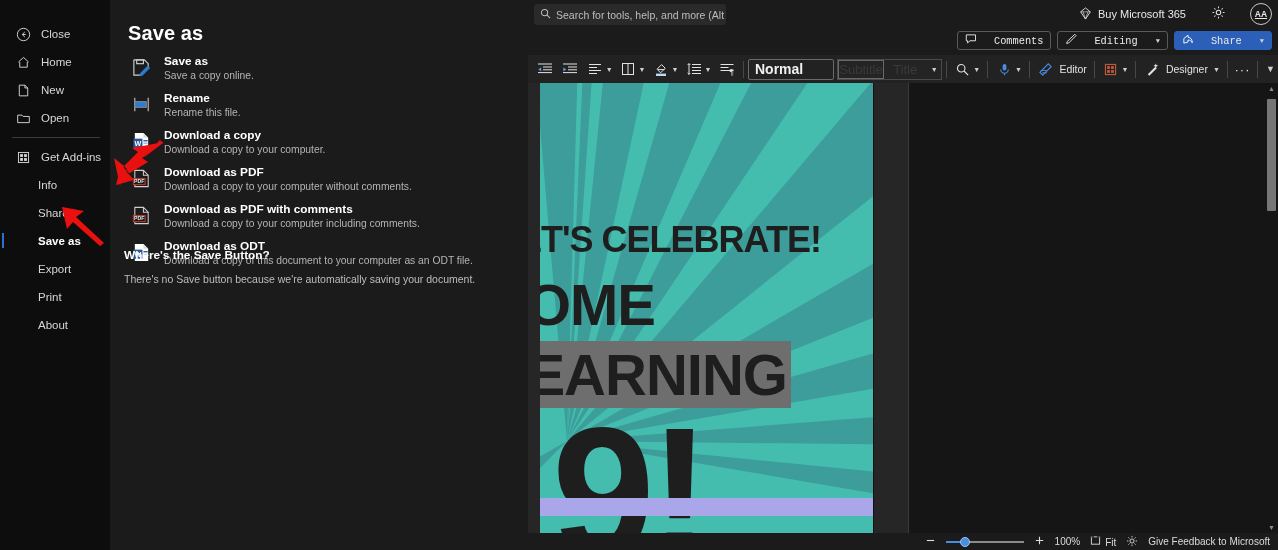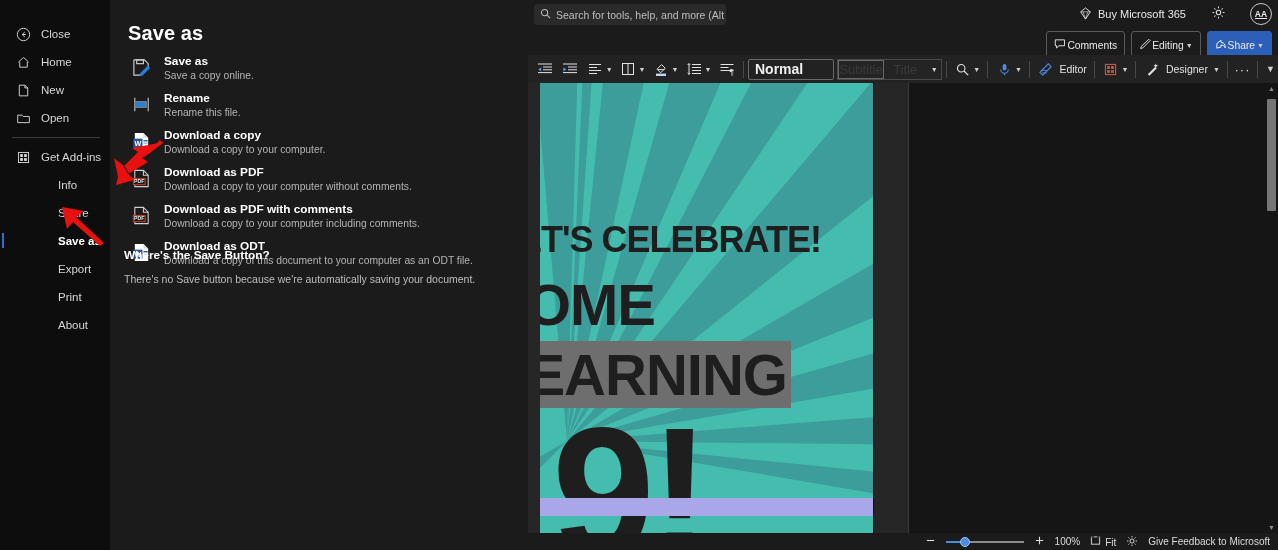--- a/index.html
+++ b/index.html
@@ -20,21 +20,21 @@
     position: relative;
     height: 24px; display: flex; align-items: center;
     padding-left: 15px; gap: 10px;
     color: #d6d6d6; font-size: 11.5px; white-space: nowrap;
   }
   .rail-item .ricon {
     width: 16px; height: 16px; flex: 0 0 16px;
     display: flex; align-items: center; justify-content: center;
     color: #d6d6d6;
   }
-  .rail-item.noicon { padding-left: 58px; }
+  .rail-item.noicon { padding-left: 38px; }
   .rail-item.sel { font-weight: bold; color: #fff; }
   .rail-item.sel::before {
     content: ""; position: absolute; left: 2px; top: 4px;
     width: 2px; height: 15px; background: #2f6fd0;
   }
   .rail-sep {
     height: 1px; background: #3a3a3a; margin: 7px 10px 7px 12px;
   }
   .rail-gap-sm { height: 4px; }
 
@@ -104,23 +104,24 @@
     display: flex; align-items: center; justify-content: center; text-decoration: underline;
   }
 
   
   .cmdrow {
     position: absolute; right: 6px; top: 31px;
     display: flex; align-items: center; gap: 6px;
   }
   .pill {
     height: 19px; border: 1px solid #5a5a5a; border-radius: 3px;
-    display: flex; align-items: center; gap: 1px;
-    padding: 13px 7px; color: #eaeaea; font-size: 10.3px; white-space: nowrap;
+    display: flex; align-items: center; gap: 17px;
+    padding: 4px 7px; color: #eaeaea; font-size: 10.3px; white-space: nowrap;
     background: transparent;
+    font-family: Liberation Mono, monospace;
   }
   .pill.share { background: #2b5fb8; border-color: #2b5fb8; }
 
   
   .ribbon {
     position: absolute; left: 0; top: 55px; width: 750px; height: 28px;
     background: #222222;
     display: flex; align-items: center;
   }
   .rb { display: flex; align-items: center; height: 22px; padding: 0 3px;

